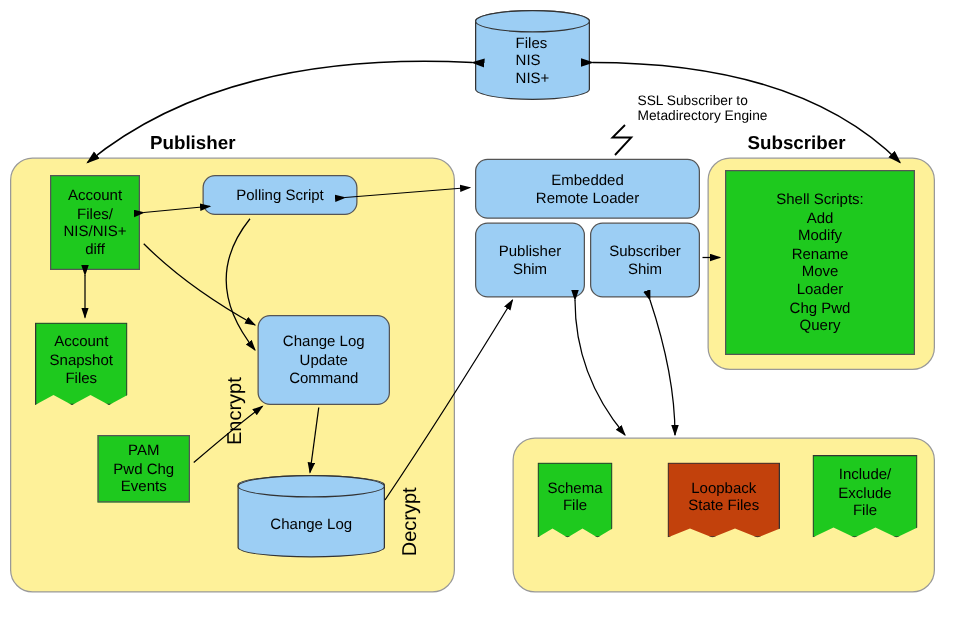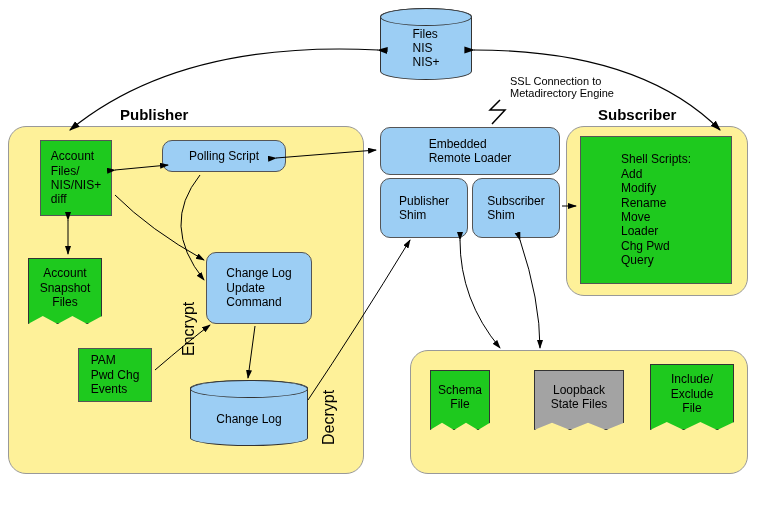--- a/index.html
+++ b/index.html
@@ -14,21 +14,21 @@
   }
   .container {
     position: absolute;
     border: 1px solid #999;
     border-radius: 18px;
   }
   .container.yellow { background: #fef199; }
   .box {
     position: absolute;
     border: 1px solid #555;
-    text-align: left;
+    text-align: center;
     display: flex;
     flex-direction: column;
     justify-content: center;
     align-items: center;
     line-height: 1.2;
     padding: 12px;
     box-sizing: border-box;
   }
   .box.green { background: #1ec91e; border-radius: 0; }
   .box.blue  { background: #9ccef4; border-radius: 10px; }
@@ -52,21 +52,21 @@
     position: absolute;
     background: #1ec91e;
     border: 1px solid #333;
     display:flex;flex-direction:column;align-items:center;justify-content:center;
     text-align:center;
     line-height:1.2;
     clip-path: polygon(0 0, 100% 0, 100% 88%, 80% 100%, 60% 88%, 40% 100%, 20% 88%, 0 100%);
     padding-bottom:6px;
     box-sizing:border-box;
   }
-  .doc.blue { background:#a3a3a3; }
+  .doc.blue { background:#c2410c; }
   .label {
     position: absolute;
     font-weight: bold;
     font-size: 15px;
   }
   .vlabel {
     position:absolute;
     font-size:16px;
     transform: rotate(-90deg);
     transform-origin: left top;
@@ -76,21 +76,21 @@
 </style>
 </head>
 <body>
 
 <div class="db" style="left:380px; top:8px; width:90px; height:70px;">
   <div style="white-space:pre; font-size:12px; position:relative; top:4px;">Files
 NIS
 NIS+</div>
 </div>
 
-<div class="anno" style="left:510px; top:75px; white-space:pre;">SSL Connection to
+<div class="anno" style="left:510px; top:75px; white-space:pre;">SSL Subscriber to
 Metadirectory Engine</div>
 
 <div class="container yellow" style="left:8px; top:126px; width:354px; height:346px;"></div>
 <div class="label" style="left:120px; top:106px;">Publisher</div>
 
 <div class="container yellow" style="left:566px; top:126px; width:180px; height:168px;"></div>
 <div class="label" style="left:598px; top:106px;">Subscriber</div>
 
 <div class="container yellow" style="left:410px; top:350px; width:336px; height:122px;"></div>
 <div class="label" style="left:560px; top:476px;margin-top:44px;">Cross Channel</div>

